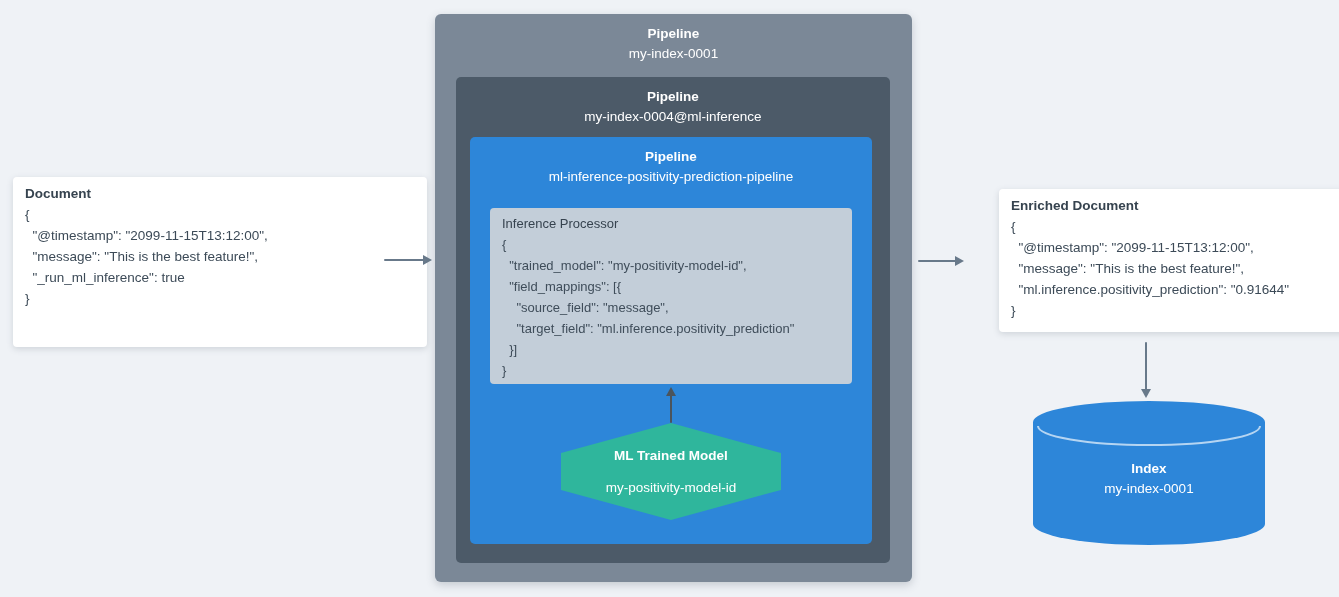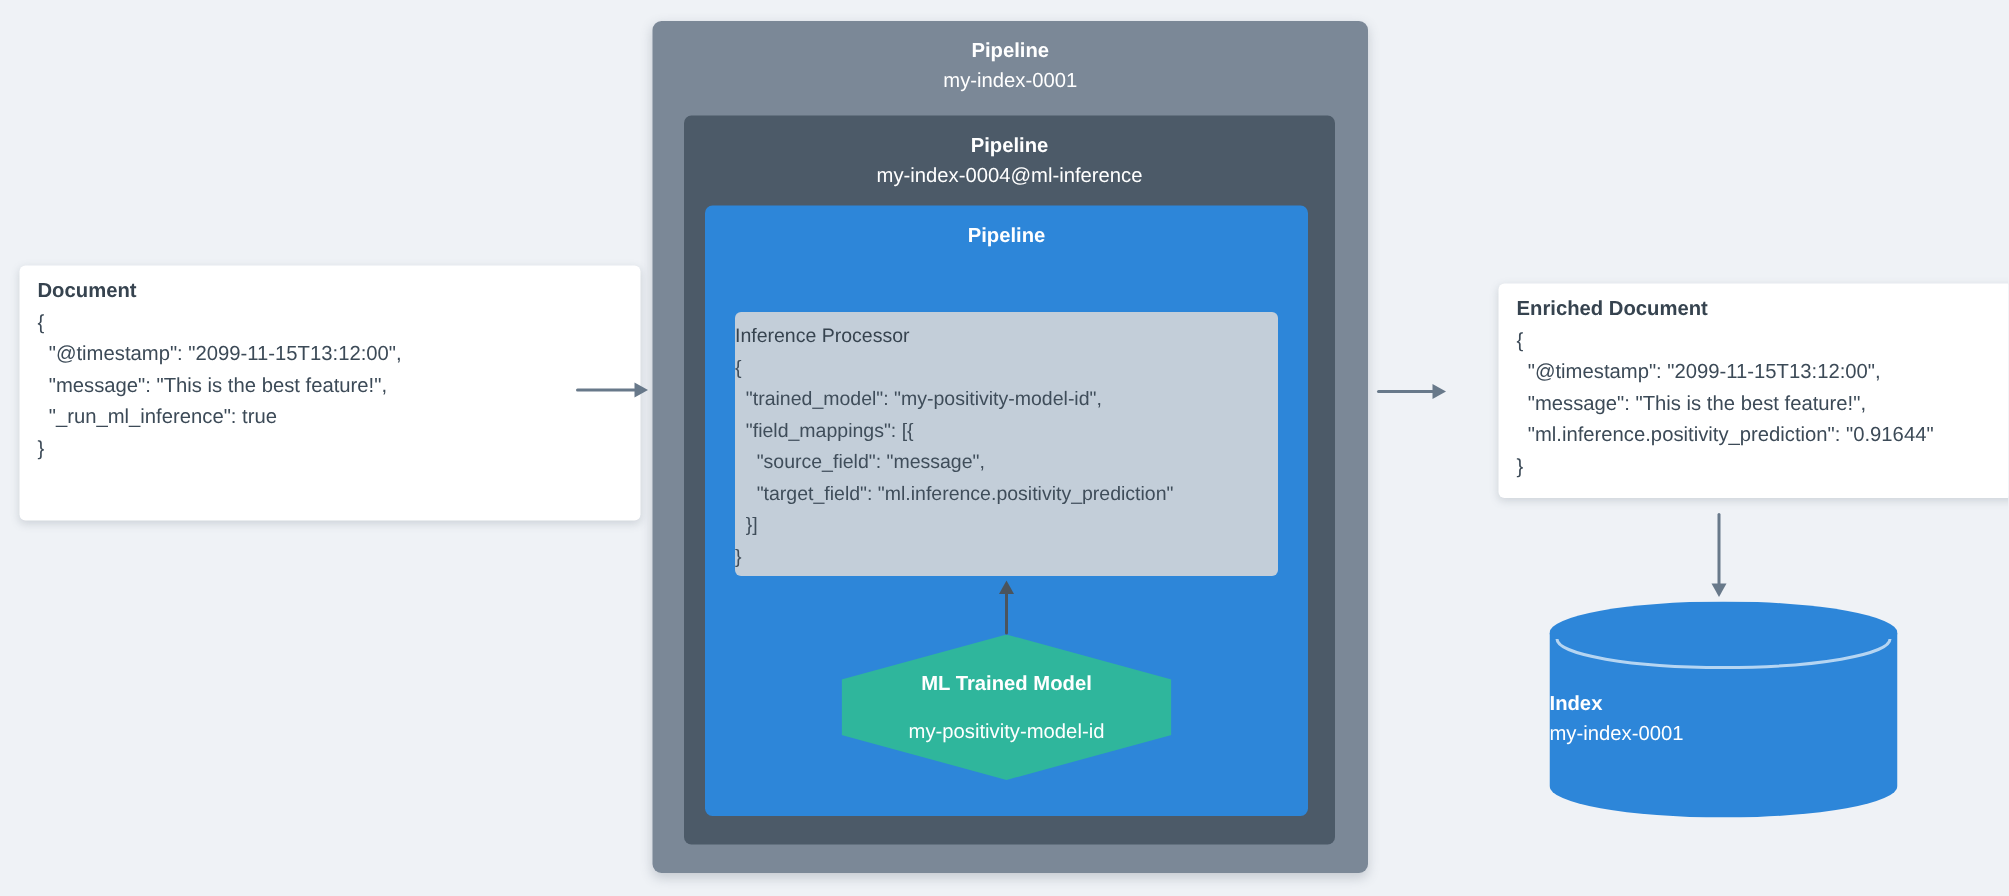--- a/index.html
+++ b/index.html
@@ -34,21 +34,21 @@
   .box-outer{left:435px;top:14px;width:477px;height:568px;background:var(--outer-bg);
              border-radius:6px;box-shadow:0 3px 8px rgba(70,85,100,0.25);}
   .box-inner{left:21px;top:63px;width:434px;height:486px;background:var(--inner-bg);border-radius:5px;}
   .box-blue{left:14px;top:60px;width:402px;height:407px;background:var(--blue-bg);border-radius:5px;}
   .box-header{padding-top:10px;text-align:center;color:var(--white);
               font-size:13.5px;line-height:20px;}
   .box-header .box-label{font-weight:bold;}
 
   
   .proc{left:20px;top:71px;width:362px;height:176px;background:var(--proc-bg);border-radius:4px;
-        color:var(--proc-text);font-size:13px;line-height:21px;padding:5px 0;}
+        color:var(--proc-text);font-size:13px;line-height:21px;padding:5px 12px;}
   .proc .card-title{color:#36434f;}
 
   
   .hexagon{position:absolute;left:91px;top:286px;width:220px;height:97px;background:var(--hex-bg);
            clip-path:polygon(50% 0%,100% 31%,100% 69%,50% 100%,0% 69%,0% 31%);
            display:flex;flex-direction:column;align-items:center;justify-content:center;
            color:var(--white);font-size:13.5px;line-height:20px;text-align:center;gap:12px;}
   .hexagon .hex-title{font-weight:bold;}
 
   
@@ -66,21 +66,21 @@
   .arrow-v-up .shaft{position:absolute;bottom:0;top:8px;left:50%;margin-left:-1px;width:2px;
                   background:var(--arrow-dark);border-radius:1px;}
   .arrow-v-up .head{position:absolute;top:0;left:50%;margin-left:-5.5px;width:0;height:0;
                  border-left:5.5px solid transparent;border-right:5.5px solid transparent;
                  border-bottom:9px solid var(--arrow-dark);}
 
   
   .cylinder{position:absolute;left:1033px;top:401px;width:232px;height:144px;}
   .cylinder svg{position:absolute;left:0;top:0;}
   .cyl-text{position:absolute;left:0;top:0;width:100%;height:100%;padding-top:12px;
-            display:flex;flex-direction:column;align-items:flex-start;justify-content:center;
+            display:flex;flex-direction:column;align-items:center;justify-content:center;
             color:var(--white);font-size:13.5px;line-height:20px;text-align:center;}
   .cyl-text .cyl-title{font-weight:bold;}
 </style>
 </head>
 <body>
 
 <div class="stage">
 
   <div class="card" style="left:13px;top:177px;width:414px;height:170px;">
     <div class="card-title">Document</div>
@@ -100,20 +100,21 @@
 
     <div class="box box-inner">
       <div class="box-header">
         <div class="box-label">Pipeline</div>
         <div class="box-name">my-index-0004@ml-inference</div>
       </div>
 
       <div class="box box-blue">
         <div class="box-header">
           <div class="box-label">Pipeline</div>
+          <div class="box-name">ml-inference-positivity-prediction-pipeline</div>
         </div>
 
         <div class="box proc">
           <div class="card-title">Inference Processor</div>
           <div class="code-lines"><div class="code-line">{</div><div class="code-line">  "trained_model": "my-positivity-model-id",</div><div class="code-line">  "field_mappings": [{</div><div class="code-line">    "source_field": "message",</div><div class="code-line">    "target_field": "ml.inference.positivity_prediction"</div><div class="code-line">  }]</div><div class="code-line">}</div></div>
         </div>
 
         <div class="arrow arrow-v-up" style="left:195px;top:250px;width:12px;height:36px;">
           <div class="shaft"></div>
           <div class="head"></div>

